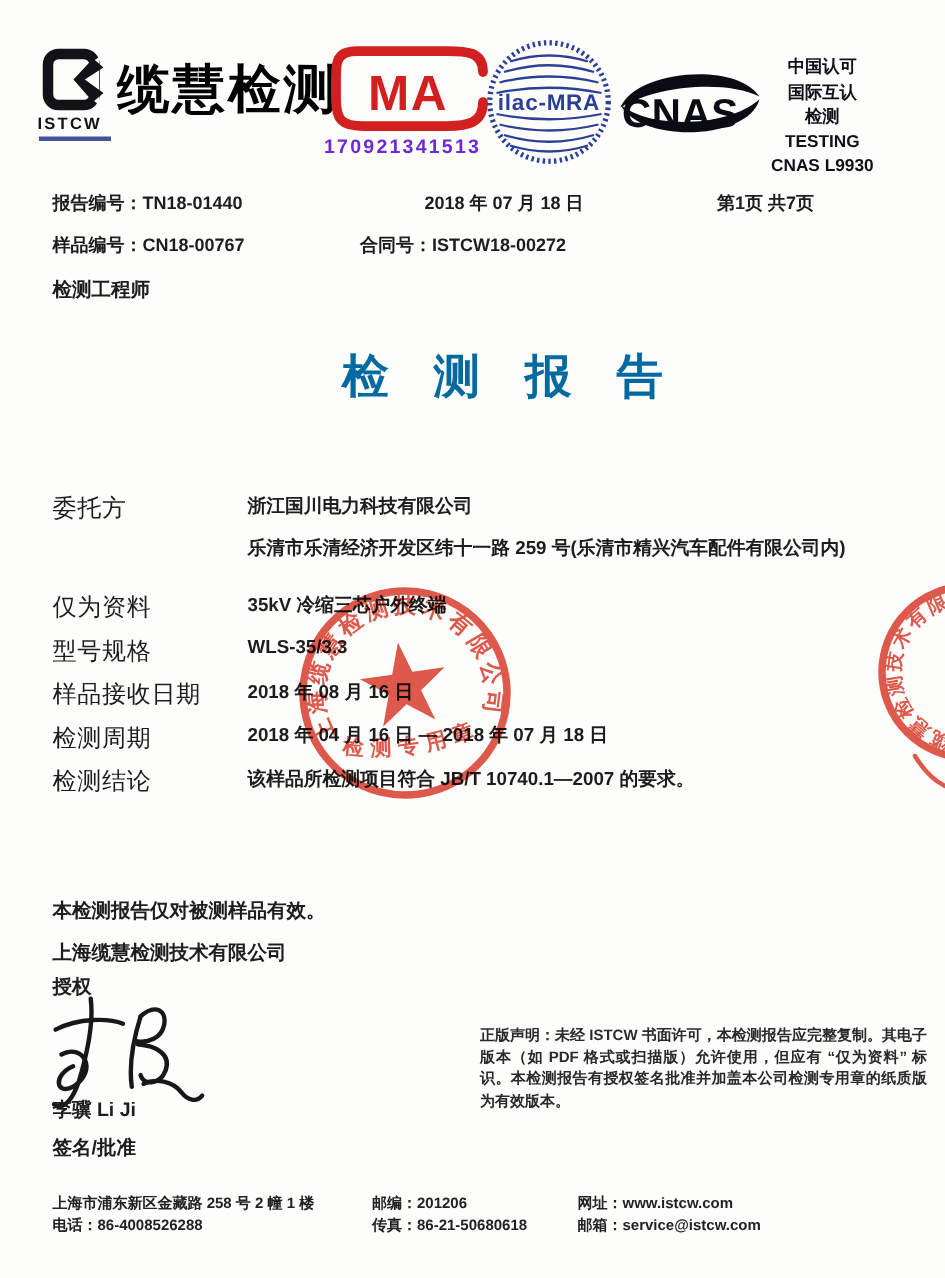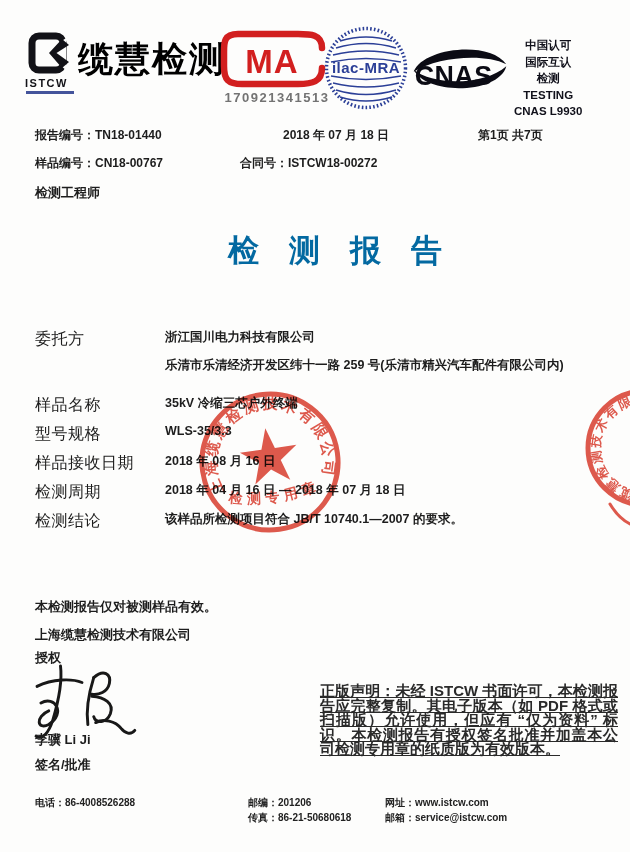--- a/index.html
+++ b/index.html
@@ -10,29 +10,29 @@
     color:#1d1d1d;
   }
   .abs{position:absolute;}
   .lbl{font-size:16px;font-weight:400;letter-spacing:.5px;}
   .val{font-size:12.5px;font-weight:700;}
   .meta{font-size:12px;font-weight:700;}
   .title{
     width:100%;text-align:center;font-size:31px;font-weight:700;
     letter-spacing:30px;text-indent:30px;color:#0369a1;padding-left:20px;
   }
-  .cma-num{width:122px;text-align:center;font-size:13px;font-weight:800;
-    color:#737373;letter-spacing:1.5px;}
+  .cma-num{width:122px;text-align:left;font-size:13px;font-weight:800;
+    color:#6d28d9;letter-spacing:1.5px;}
   .accred{font-size:11.5px;font-weight:700;line-height:16.5px;color:#10101a;text-align:center;}
   .brand-cn{font-size:35px;font-weight:800;letter-spacing:2px;color:#000000;}
   .istcw-en{font-size:11px;font-weight:800;letter-spacing:1.5px;color:#121217;}
   .tagline-bar{width:48px;height:3px;background:#44549b;}
   .disclaimer{
-    width:298px;font-size:15px;line-height:14.5px;font-weight:600;
-    text-align:justify;color:#2a2a2a;text-decoration:underline;
+    width:298px;font-size:10px;line-height:14.5px;font-weight:600;
+    text-align:justify;color:#2a2a2a;
   }
   .footer-txt{font-size:10px;font-weight:700;line-height:15px;color:#222;}
   .stamp{mix-blend-mode:multiply;opacity:.84;}
   .big13{font-size:13px;font-weight:700;}
 </style>
 </head>
 <body>
 
 <div class="page">
 
@@ -94,21 +94,21 @@
   </div>
 
   <div class="abs big13" style="left:35px;top:184px">检测工程师</div>
 
   <div class="abs title" style="left:0;top:230px">检测报告</div>
 
   <div class="abs lbl" style="left:35px;top:329px">委托方</div>
   <div class="abs val" style="left:165px;top:329px">浙江国川电力科技有限公司</div>
   <div class="abs val" style="left:165px;top:357px;width:455px">乐清市乐清经济开发区纬十一路 259 号(乐清市精兴汽车配件有限公司内)</div>
 
-  <div class="abs lbl" style="left:35px;top:395px">样品名称</div>
+  <div class="abs lbl" style="left:35px;top:395px">仅为资料</div>
   <div class="abs val" style="left:165px;top:395px">35kV 冷缩三芯户外终端</div>
 
   <div class="abs lbl" style="left:35px;top:424px">型号规格</div>
   <div class="abs val" style="left:165px;top:424px">WLS-35/3.3</div>
 
   <div class="abs lbl" style="left:35px;top:453px">样品接收日期</div>
   <div class="abs val" style="left:165px;top:453px">2018 年 08 月 16 日</div>
 
   <div class="abs lbl" style="left:35px;top:482px">检测周期</div>
   <div class="abs val" style="left:165px;top:482px">2018 年 04 月 16 日 — 2018 年 07 月 18 日</div>
@@ -132,20 +132,21 @@
     </g>
   </svg>
 
   <div class="abs disclaimer" style="left:320px;top:684px">正版声明：未经 ISTCW 书面许可，本检测报告应完整复制。其电子版本（如 PDF 格式或扫描版）允许使用，但应有 “仅为资料” 标识。本检测报告有授权签名批准并加盖本公司检测专用章的纸质版为有效版本。</div>
 
   <div class="abs big13" style="left:35px;top:731px">李骥 Li Ji</div>
   <div class="abs big13" style="left:35px;top:756px">签名/批准</div>
 
 
   <div class="abs footer-txt" style="left:35px;top:795px">
+    <div>上海市浦东新区金藏路 258 号 2 幢 1 楼</div>
     <div>电话：86-4008526288</div>
   </div>
   <div class="abs footer-txt" style="left:248px;top:795px">
     <div>邮编：201206</div>
     <div>传真：86-21-50680618</div>
   </div>
   <div class="abs footer-txt" style="left:385px;top:795px">
     <div>网址：www.istcw.com</div>
     <div>邮箱：service@istcw.com</div>
   </div>

